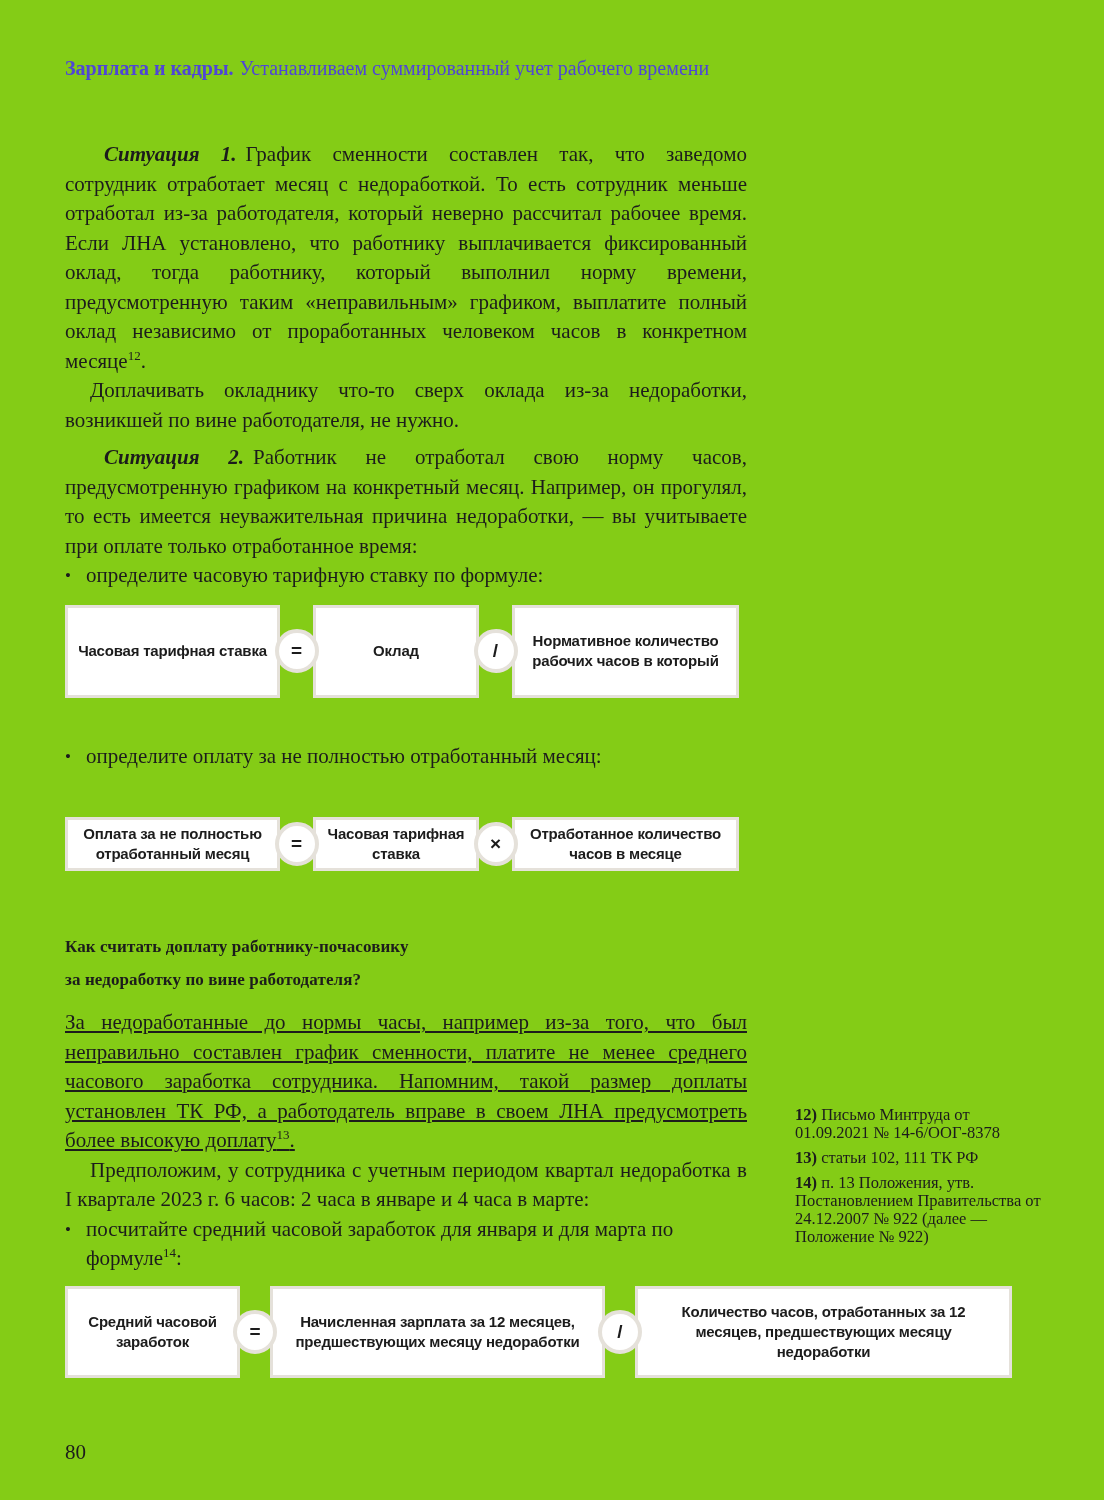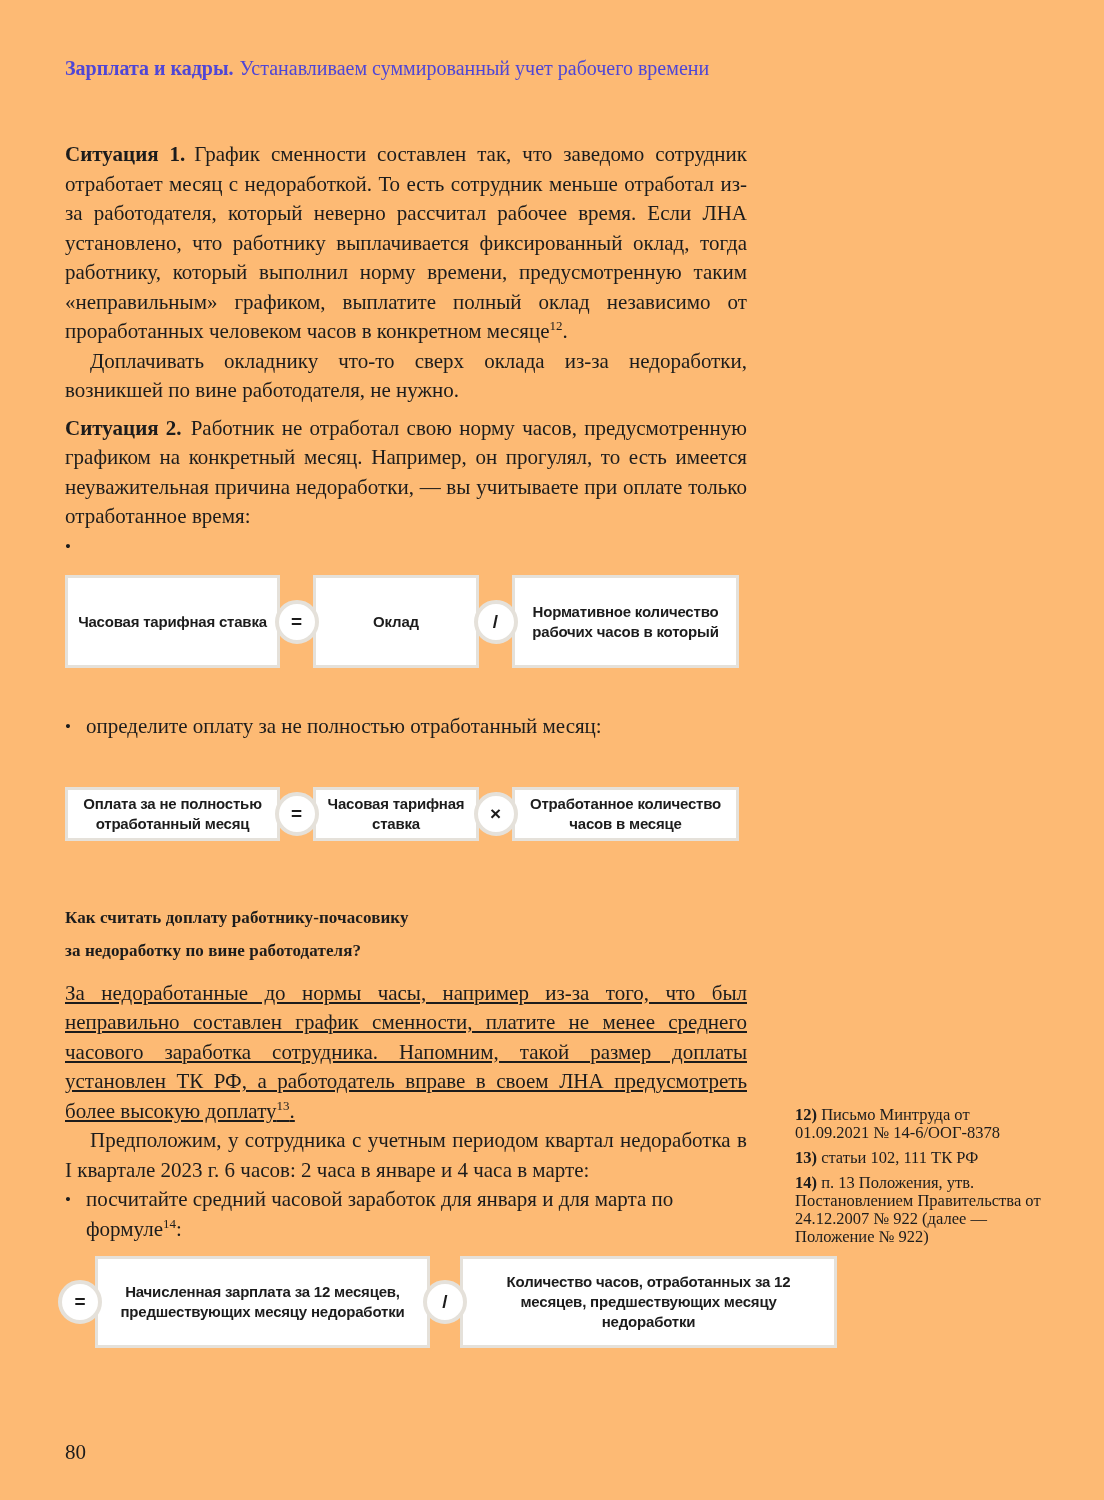--- a/index.html
+++ b/index.html
@@ -1,21 +1,21 @@
 <!DOCTYPE html>
 <html><head>
 <meta charset="utf-8">
 <style>
   * { margin: 0; padding: 0; box-sizing: border-box; }
   html, body { background: #ffffff; }
   .page {
     position: relative;
     width: 1104px;
     height: 1500px;
-    background: #fdba74;
+    background: #84cc16;
     font-family: "Liberation Serif", "DejaVu Serif", serif;
     color: #1c1c1c;
     overflow: hidden;
   }
   .content {
     position: absolute;
     left: 65px;
     top: 56px;
     width: 682px;
   }
@@ -27,21 +27,23 @@
     margin-bottom: 60px;
   }
   .page-header .brand { font-weight: bold; margin-right: 6px; }
   .para {
     font-size: 21px;
     line-height: 29.5px;
     text-align: justify;
   }
   .para .lead {
     font-weight: bold;
+    font-style: italic;
     margin-right: 9px;
+    margin-left: 39px;
   }
   .indent { text-indent: 25px; }
   .situation2 { margin-top: 8px; }
   sup { font-size: 13px; line-height: 0; }
   .bullet-line {
     display: flex;
     font-size: 21px;
     line-height: 29.5px;
   }
   .bullet-line .bullet {
@@ -150,20 +152,21 @@
     </p>
 
     <p class="para indent">Доплачивать окладнику что-то сверх оклада из-за недоработки, возникшей по вине работодателя, не нужно.</p>
 
     <p class="para situation2">
       <span class="lead">Ситуация 2.</span><span>Работник не отработал свою норму часов, предусмотренную графиком на конкретный месяц. Например, он прогулял, то есть имеется неуважительная причина недоработки, — вы учитываете при оплате только отработанное время:</span>
     </p>
 
     <div class="bullet-line">
       <span class="bullet">•</span>
+      <span class="bullet-text">определите часовую тарифную ставку по формуле:</span>
     </div>
 
     <div class="formula-row row1">
       <div class="fbox b1">Часовая тарифная ставка</div>
       <div class="op-gap gap33">
         <div class="op-circle">=</div>
       </div>
       <div class="fbox b2">Оклад</div>
       <div class="op-gap gap33">
         <div class="op-circle">/</div>
@@ -196,20 +199,21 @@
     </p>
 
     <p class="para indent">Предположим, у сотрудника с учетным периодом квартал недоработка в I квартале 2023 г. 6 часов: 2 часа в январе и 4 часа в марте:</p>
 
     <div class="bullet-line">
       <span class="bullet">•</span>
       <span class="bullet-text"><span>посчитайте средний часовой заработок для января и для марта по формуле</span><sup>14</sup><span>:</span></span>
     </div>
 
     <div class="formula-row row3">
+      <div class="fbox b1">Средний часовой заработок</div>
       <div class="op-gap gap30">
         <div class="op-circle">=</div>
       </div>
       <div class="fbox b2">Начисленная зарплата за 12 месяцев, предшествующих месяцу недоработки</div>
       <div class="op-gap gap30">
         <div class="op-circle">/</div>
       </div>
       <div class="fbox b3">Количество часов, отработанных за 12 месяцев, предшествующих месяцу недоработки</div>
     </div>
 

